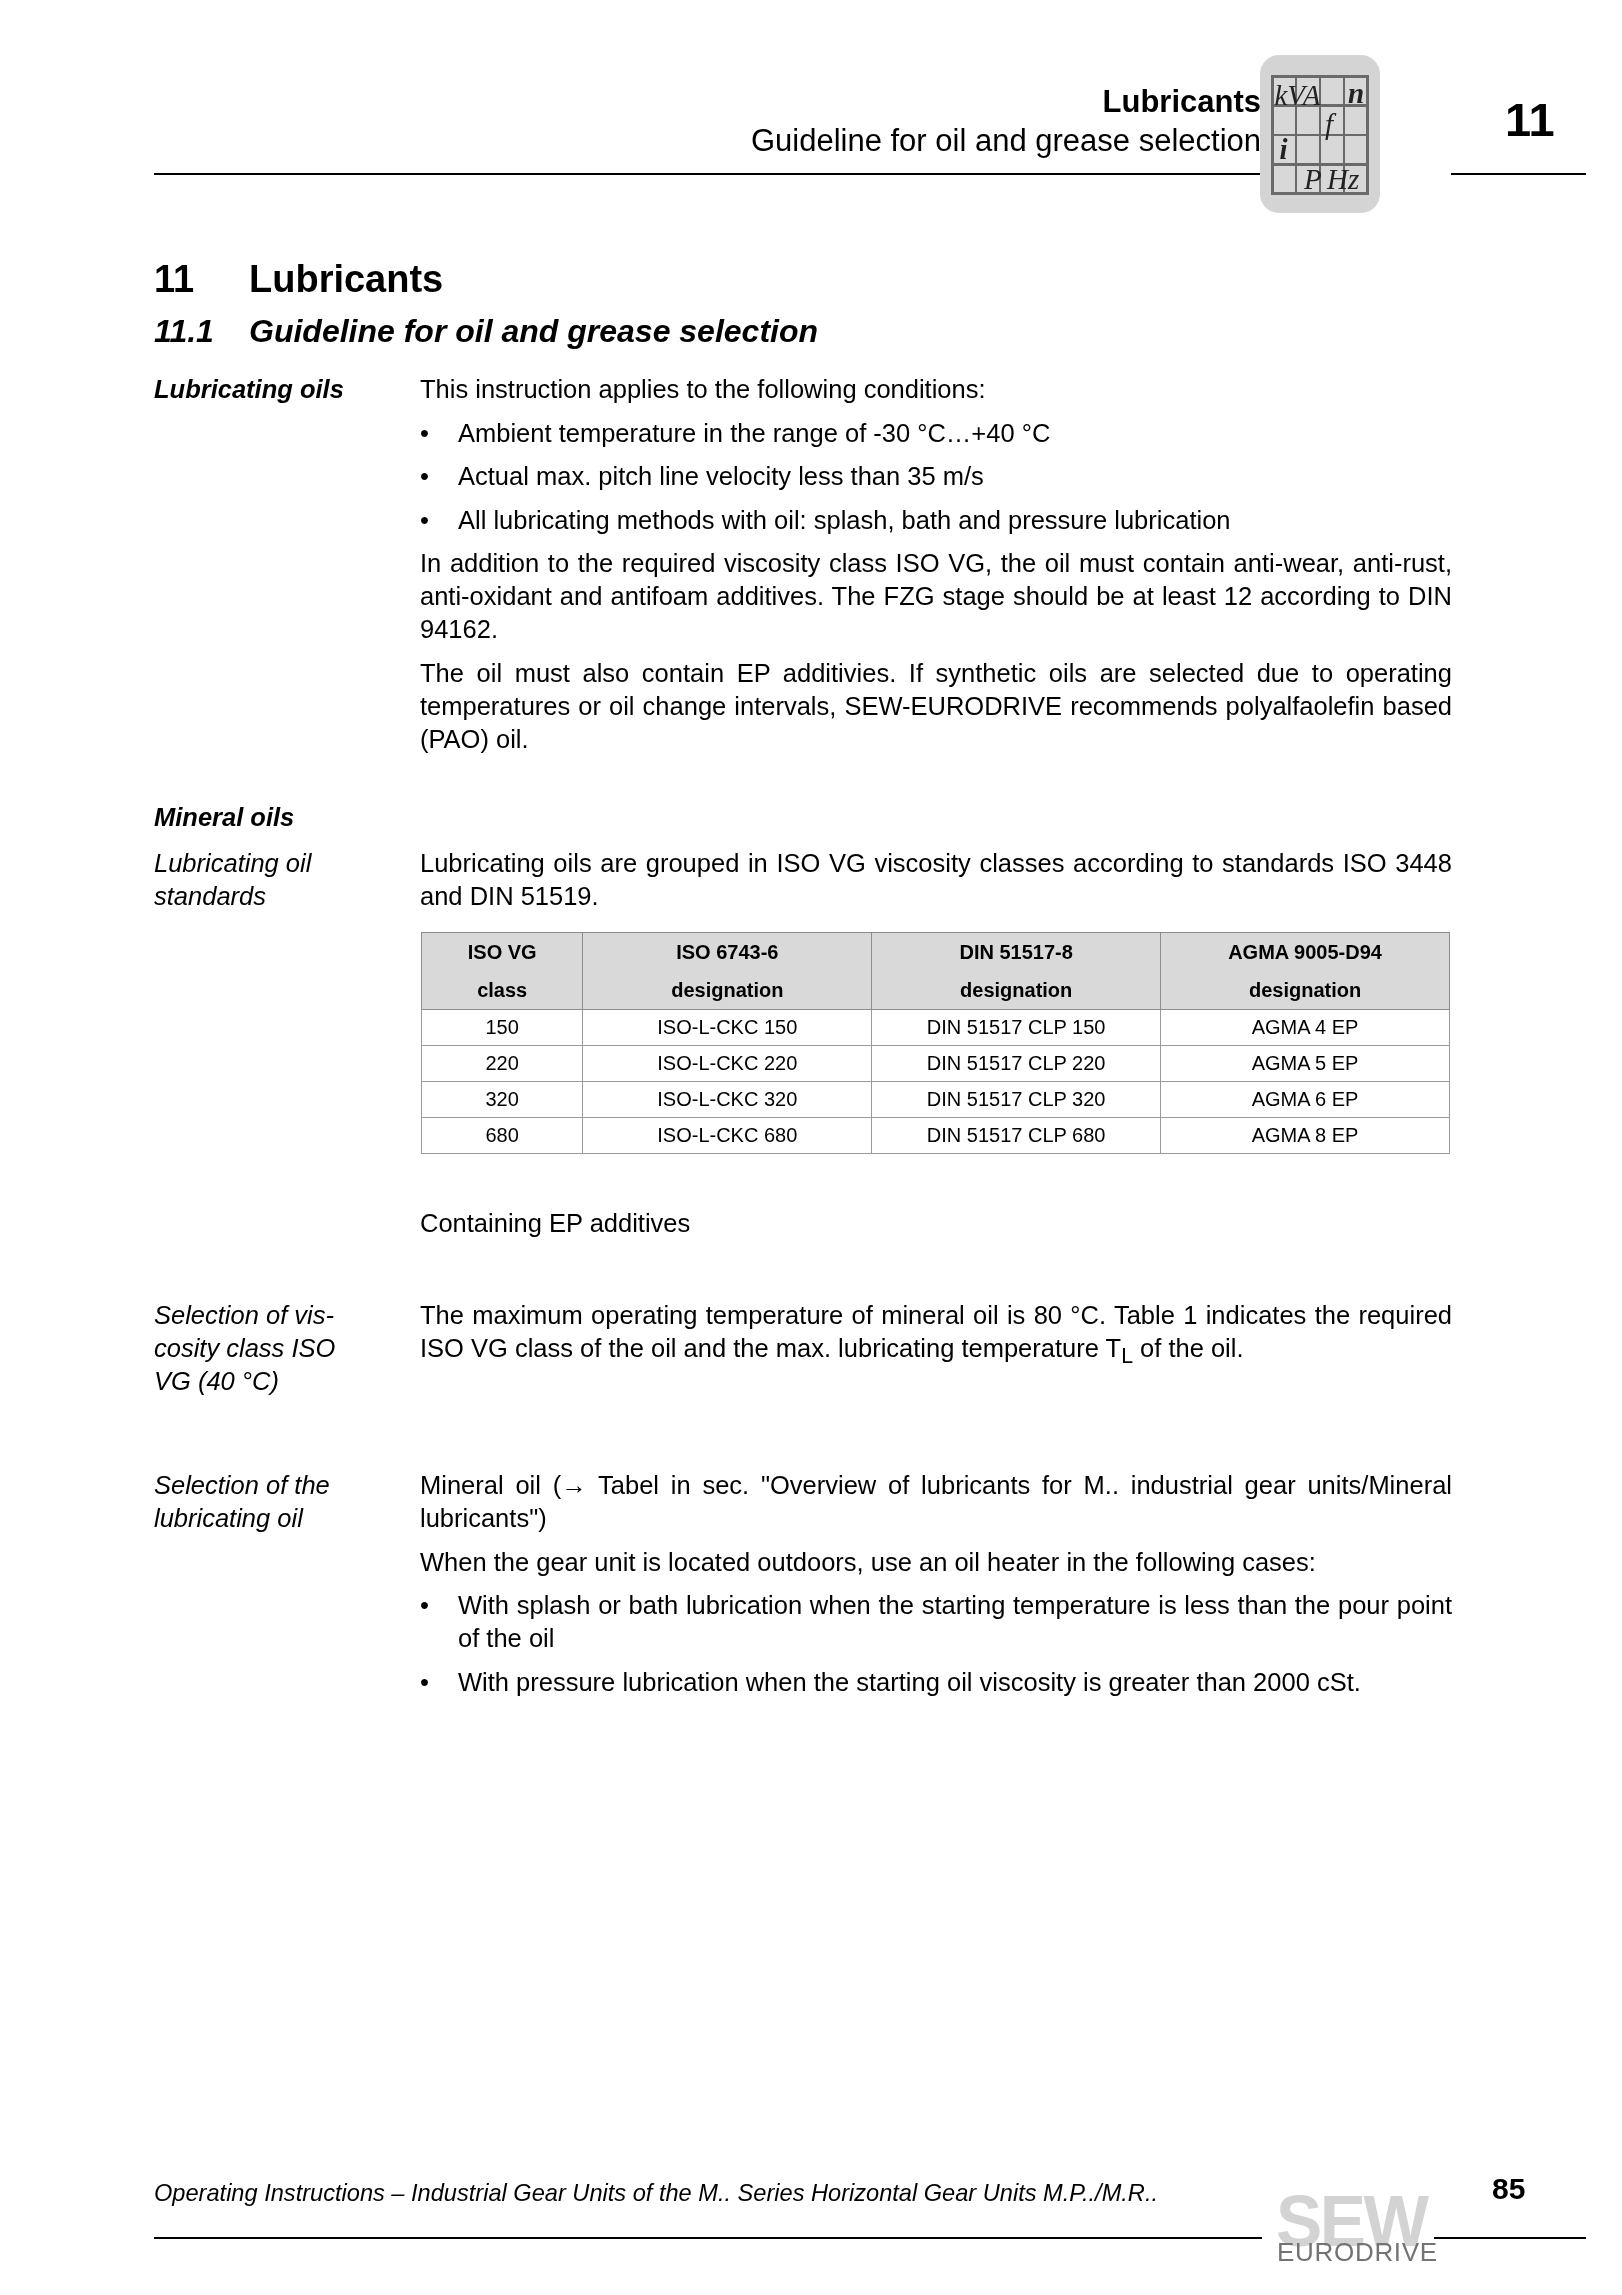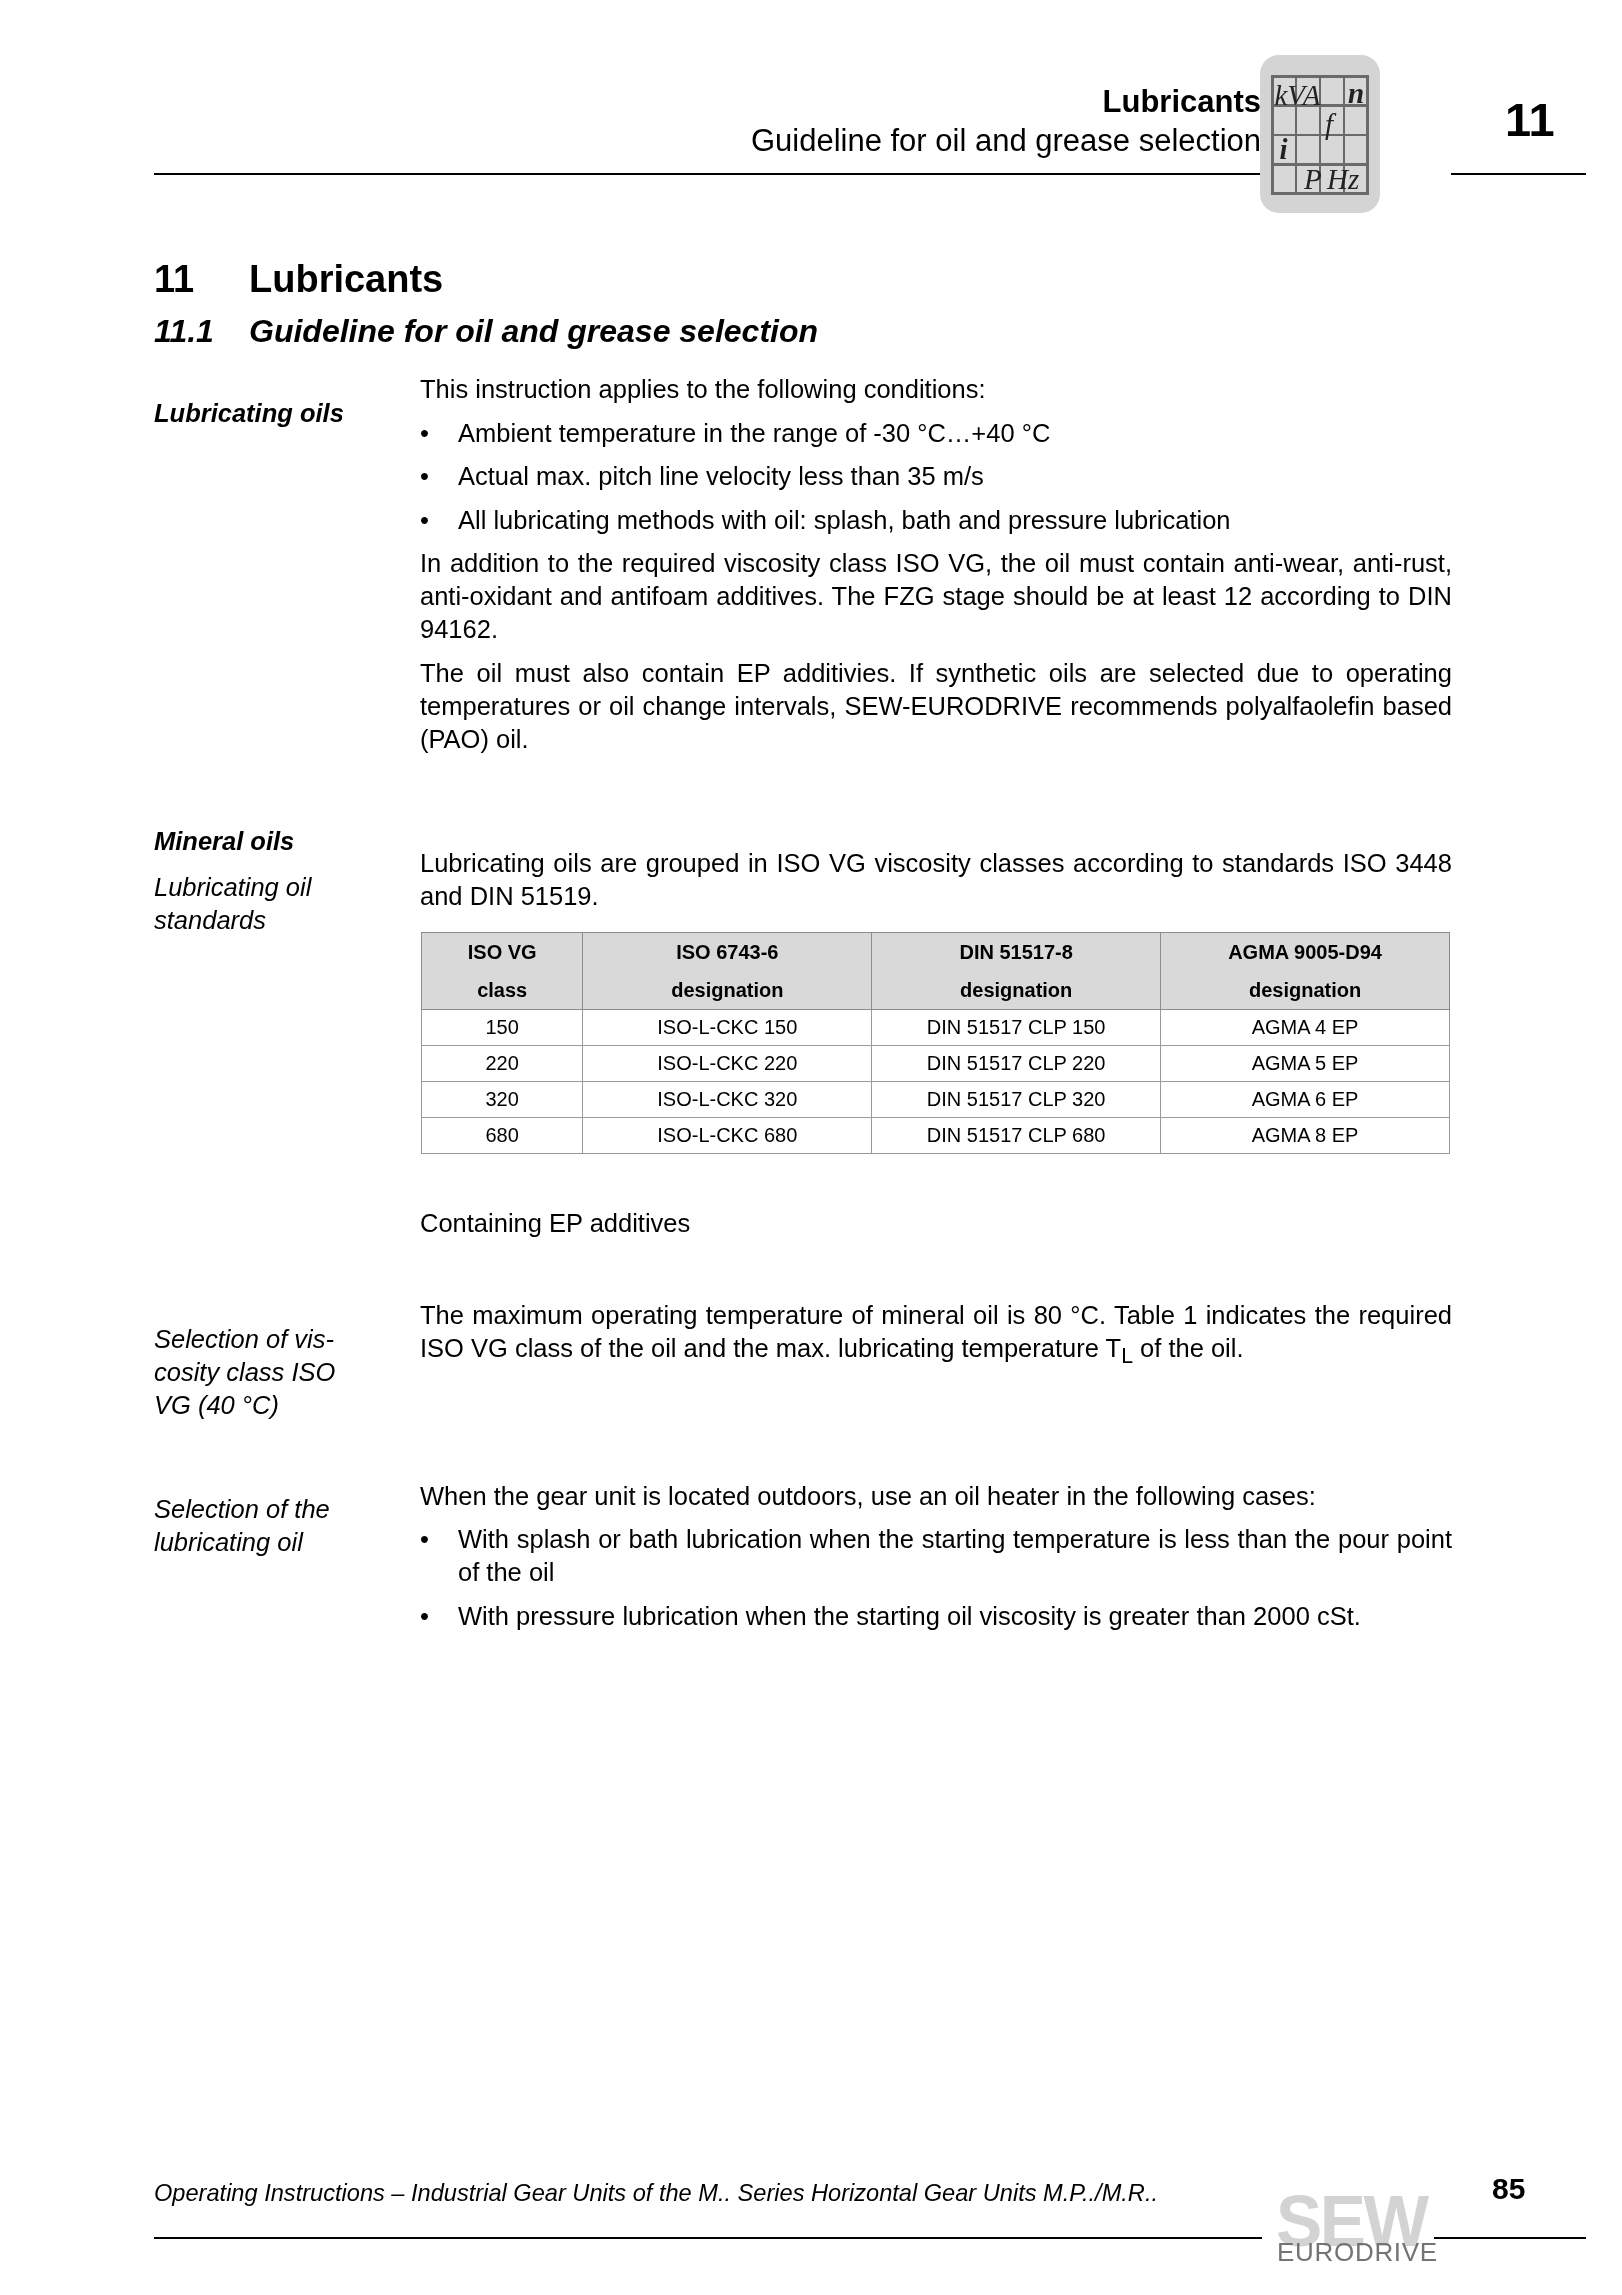--- a/index.html
+++ b/index.html
@@ -32,21 +32,21 @@
     font-size: 29px; color: #222; line-height: 1;
   }
 
   
   .h1 { left: 154px; top: 258px; font-size: 38px; font-weight: bold; }
   .h1 .num { display: inline-block; width: 95px; }
   .h2 { left: 154px; top: 313px; font-size: 32px; font-weight: bold; font-style: italic; }
   .h2 .num { display: inline-block; width: 95px; }
 
   
-  .side { left: 154px; font-size: 25.5px; line-height: 33px; width: 222px; margin-top: 24px; }
+  .side { left: 154px; font-size: 25.5px; line-height: 33px; width: 222px; }
   .side.bold { font-weight: bold; font-style: italic; }
   .side.ital { font-style: italic; }
   .main { left: 420px; width: 1032px; font-size: 25.5px; line-height: 33px; text-align: justify; }
   .bullet { position: relative; padding-left: 38px; }
   .bullet::before { content: "•"; position: absolute; left: 0; top: 0; }
 
   
   table.tbl {
     position: absolute; left: 421px; top: 932px; width: 1029px; border-collapse: collapse;
     font-size: 20px; text-align: center;
@@ -173,20 +173,21 @@
 
 <div class="abs main" style="top:1207px;">Containing EP additives</div>
 
 <div class="abs side ital" style="top:1299px;width:196px;">Selection of vis-cosity class ISO VG (40 °C)</div>
 <div class="abs main" style="top:1299px;">
   <span>The maximum operating temperature of mineral oil is 80 °C. Table 1 indicates the required ISO VG class of the oil and the max. lubricating temperature T</span><sub>L</sub><span> of the oil.</span>
 </div>
 
 <div class="abs side ital" style="top:1469px;width:196px;">Selection of the lubricating oil</div>
 <div class="abs main" style="top:1469px;">
+  <div>Mineral oil (→ Tabel in sec. "Overview of lubricants for M.. industrial gear units/Mineral lubricants")</div>
   <div style="margin-top:10.5px;">When the gear unit is located outdoors, use an oil heater in the following cases:</div>
   <div class="bullet" style="margin-top:10.5px;">With splash or bath lubrication when the starting temperature is less than the pour point of the oil</div>
   <div class="bullet" style="margin-top:10.5px;">With pressure lubrication when the starting oil viscosity is greater than 2000 cSt.</div>
 </div>
 
 <div class="abs ftr-text">Operating Instructions – Industrial Gear Units of the M.. Series Horizontal Gear Units M.P../M.R..</div>
 <div class="abs ftr-line-left"></div>
 <div class="abs ftr-line-right"></div>
 <div class="abs logo-sew">SEW</div>
 <div class="abs logo-euro">EURODRIVE</div>

